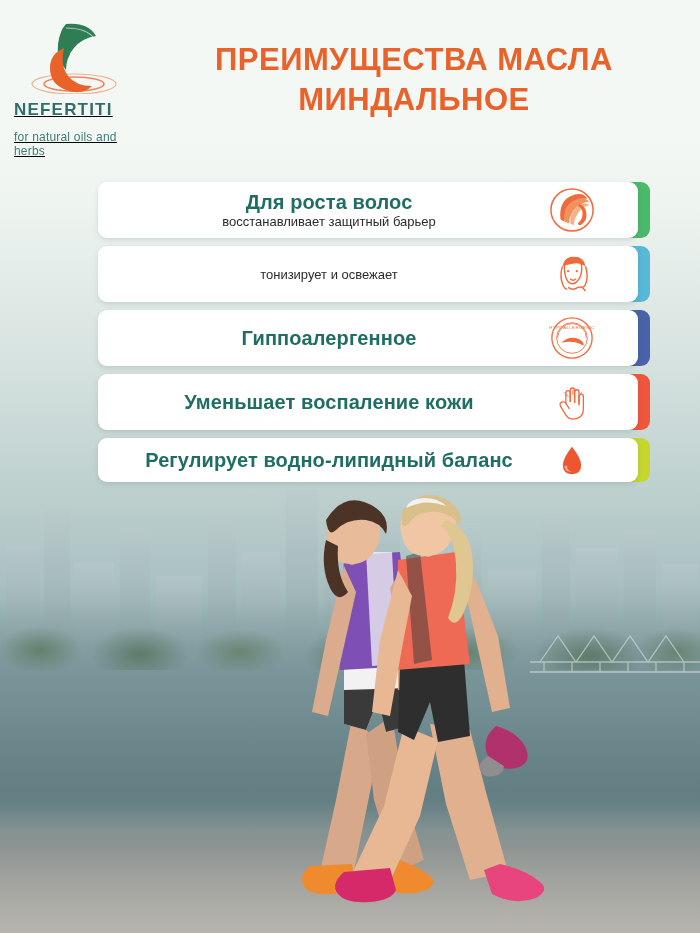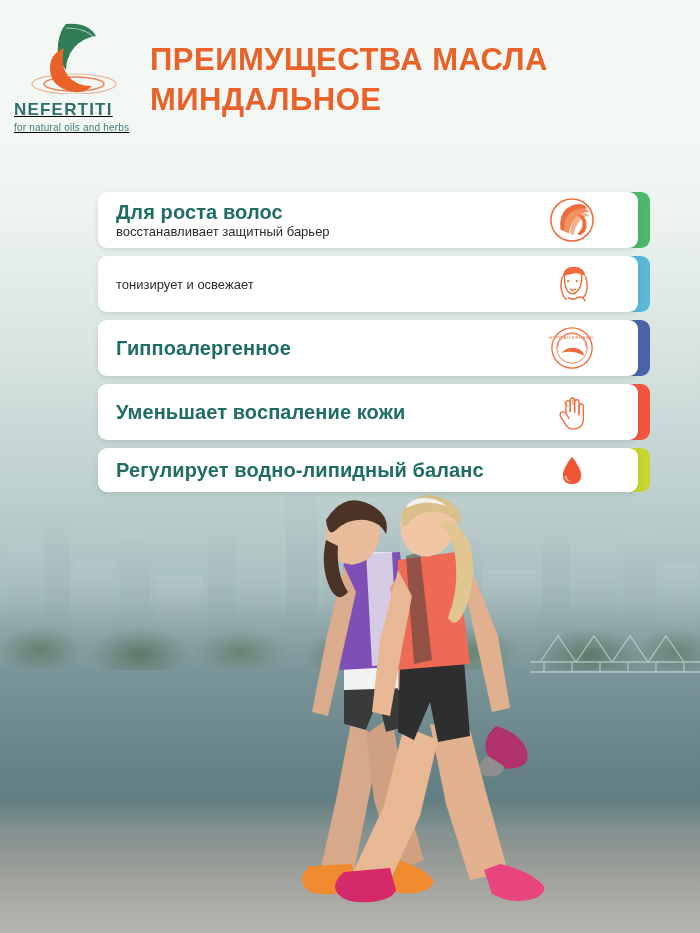--- a/index.html
+++ b/index.html
@@ -100,45 +100,46 @@
   }
   .logo-mark { width: 126px; height: 76px; }
   .logo-name {
     font-size: 17px;
     letter-spacing: 1.2px;
     color: #2f6e6a;
     font-weight: 700;
     margin-top: 2px;
   }
   .logo-tag {
-    font-size: 10px;
+    font-size: 12px;
     color: #3f7d79;
     letter-spacing: 0.2px;
-    margin-top: 2px;
+    margin-top: 10px;
   }
 
   .title {
     position: absolute;
     left: 150px; top: 40px;
     width: 528px;
-    text-align: left;
+    text-align: center;
     color: #e8622a;
     font-size: 31px;
     line-height: 1.28;
     font-weight: 700;
     letter-spacing: 0.5px;
     z-index: 5;
   }
 
   
   .list {
     position: absolute;
-    left: 98px; top: 192px;
+    left: 98px; top: 182px;
     width: 540px;
     z-index: 6;
+    text-align: center;
   }
   .row {
     position: relative;
     display: flex;
     align-items: center;
     background: #ffffff;
     border-radius: 9px;
     height: 56px;
     margin-bottom: 8px;
     padding: 0 96px 0 18px;

